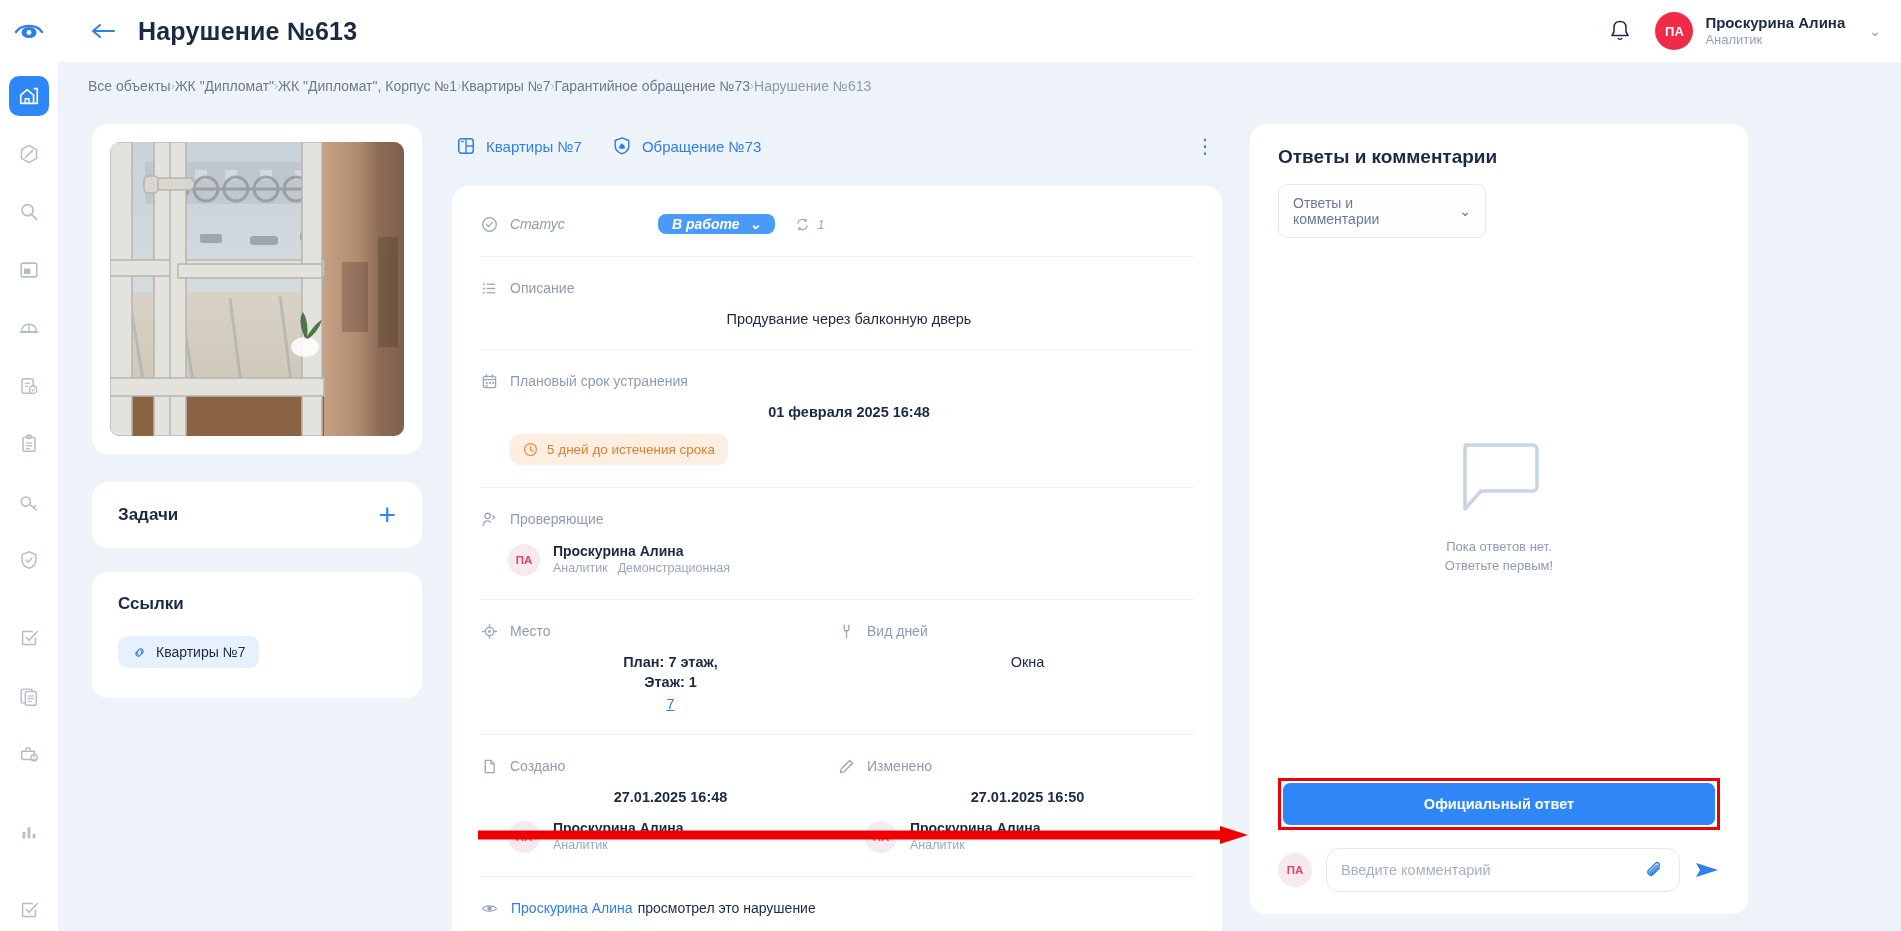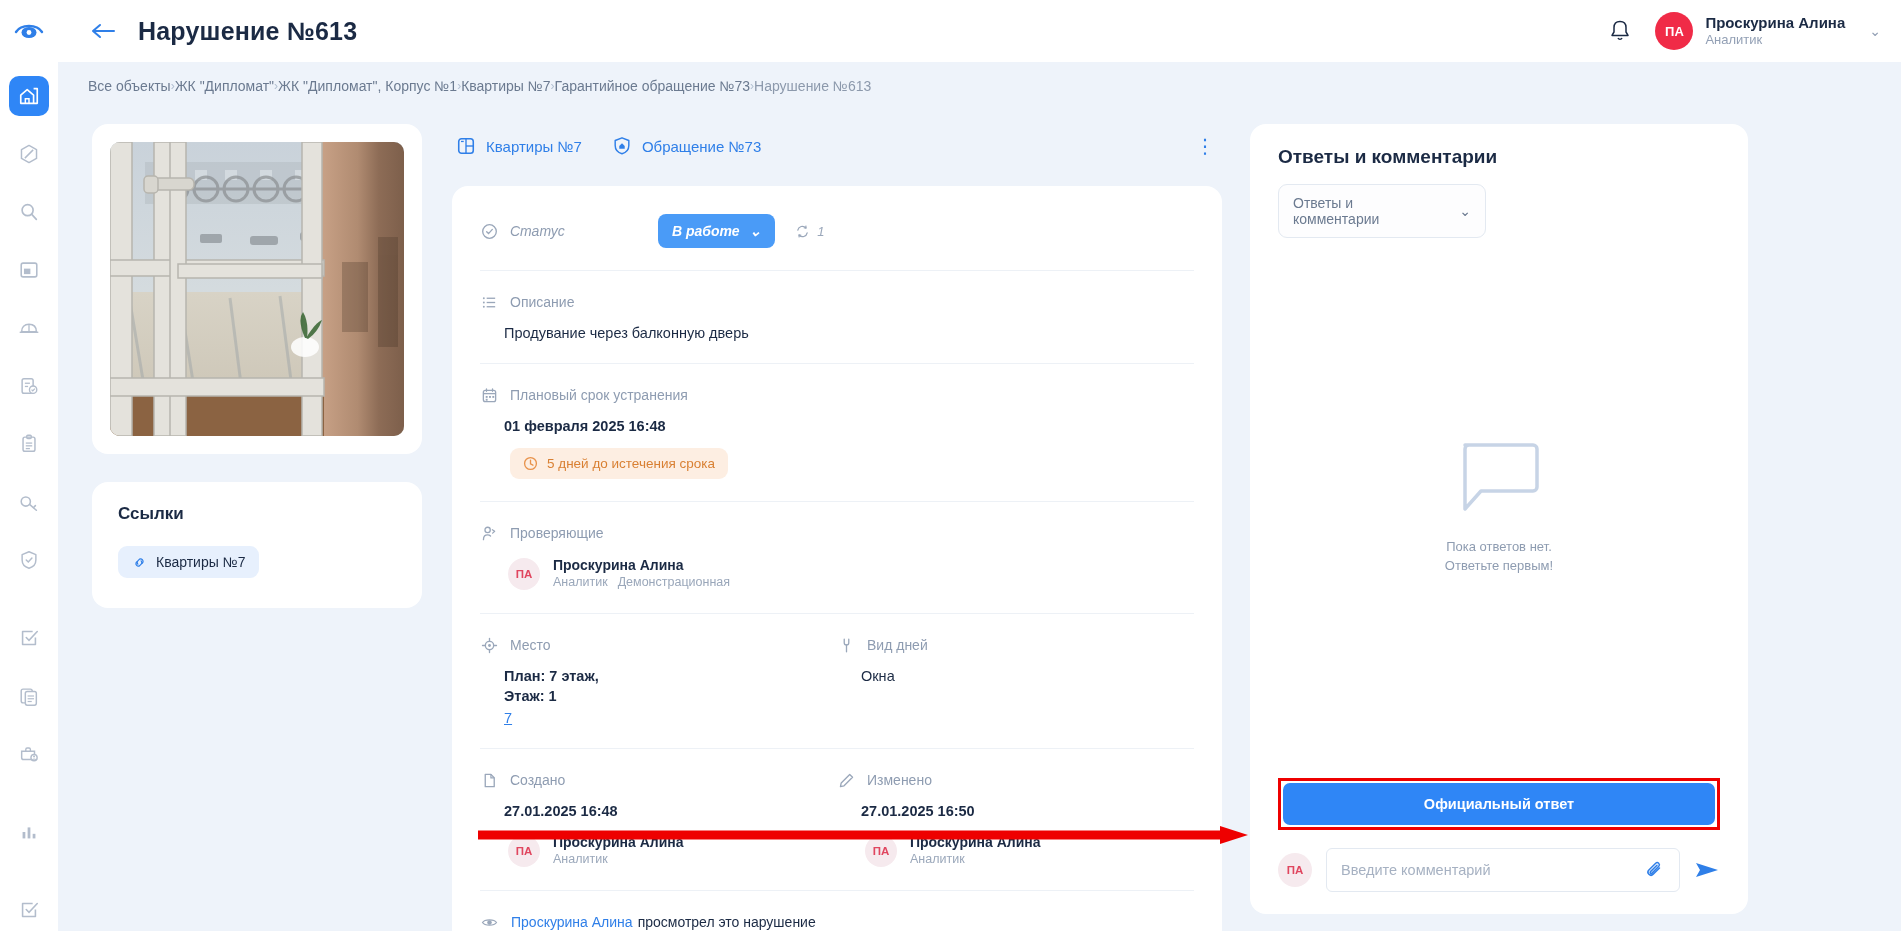--- a/index.html
+++ b/index.html
@@ -85,28 +85,28 @@
   .tab { display: flex; align-items: center; gap: 10px; font-size: 15px; color: #2f7fe8; cursor: pointer; }
   .kebab { margin-left: auto; color: #2f7fe8; cursor: pointer; font-size: 20px; letter-spacing: 1px; line-height: 10px; }
 
   .detail-card { margin-top: 18px; padding: 4px 28px 0 28px; }
   .row { padding: 22px 0 22px 0; border-bottom: 1px solid #edf1f6; }
   .row:last-child { border-bottom: none; }
   .row-2col { display: flex; }
   .row-2col > div { flex: 1 1 0; }
   .field-head { display: flex; align-items: center; gap: 12px; color: #8e9cb1; font-size: 14px; }
   .field-icon { width: 18px; height: 18px; display: flex; align-items: center; justify-content: center; color: #9aa7ba; }
-  .field-val { font-size: 14.5px; color: #1b2a44; margin-top: 14px; margin-left: 24px; }
+  .field-val { font-size: 14.5px; color: #1b2a44; margin-top: 14px; margin-left: 24px; text-align: center; }
   .field-val.strong { font-weight: bold; }
 
   .status-row { display: flex; align-items: center; padding: 24px 0 22px 0; border-bottom: 1px solid #edf1f6; font-style: italic; }
   .status-label { display: flex; align-items: center; gap: 12px; color: #8e9cb1; font-size: 14px; width: 178px; }
   .status-pill {
     background: #4a9bf7; color: #fff; font-size: 14px; font-weight: bold;
-    border-radius: 8px; padding: 9px 14px; display: inline-flex; align-items: center; gap: 10px;
+    border-radius: 8px; padding: 2px 14px; display: inline-flex; align-items: center; gap: 10px;
     cursor: pointer;
   }
   .repeat { display: flex; align-items: center; gap: 7px; margin-left: 20px; color: #9aa7ba; font-size: 13px; }
 
   .due-chip {
     display: inline-flex; align-items: center; gap: 9px; margin-top: 14px; margin-left: 30px;
     background: #fdeee2; color: #d98033; border-radius: 9px; padding: 8px 13px; font-size: 13.5px;
   }
 
   .person { display: flex; align-items: center; gap: 13px; margin-top: 14px; margin-left: 28px; }
@@ -137,21 +137,21 @@
   .rc-body { flex: 1 1 auto; display: flex; flex-direction: column; align-items: center; justify-content: center; }
   .empty-text { margin-top: 22px; font-size: 13px; color: #8e9cb1; text-align: center; line-height: 1.5; }
   .rc-foot { padding: 0 28px 22px 28px; }
   .official-btn {
     width: 100%; height: 42px; background: #2f86f6; color: #fff;
     font-size: 14.5px; font-weight: bold; border: none; border-radius: 7px; cursor: pointer;
   }
   .official-wrap { border: 3px solid #ee0000; border-radius: 0; padding: 2px; }
   .comment-row { display: flex; align-items: center; gap: 14px; margin-top: 18px; }
   .comment-input {
-    flex: 1 1 auto; height: 44px; border: 1px solid #e3e9f1; border-radius: 6px;
+    flex: 1 1 auto; height: 44px; border: 1px solid #e3e9f1; border-radius: 13px;
     display: flex; align-items: center; padding: 0 14px; background: #fff;
   }
   .comment-input input {
     border: none; outline: none; flex: 1 1 auto; font-size: 14.5px; color: #1b2a44;
     font-family: "Liberation Sans", sans-serif; background: transparent;
   }
   .comment-input input::placeholder { color: #a6b1c2; }
   .clip { color: #2f7fe8; cursor: pointer; display:flex; }
   .send { color: #2f7fe8; cursor: pointer; display:flex; }
 
@@ -390,20 +390,26 @@
             <ellipse cx="195" cy="205" rx="14" ry="10"></ellipse>
           </g>
           <g fill="#3f6b3a" opacity=".9">
             <path d="M195 196 q-8 -18 -2 -26 q6 10 4 26 Z"></path>
             <path d="M196 196 q10 -16 16 -18 q-4 12 -14 19 Z"></path>
           </g>
         </svg>
       </div>
     </div>
 
+    <div class="card mini-card">
+      <div class="mini-head">
+        <div class="mini-title">Задачи</div>
+        <div class="plus">+</div>
+      </div>
+    </div>
 
     <div class="card links-card">
       <div class="links-title">Ссылки</div>
       <div class="link-chip">
         <svg width="15" height="15" viewBox="0 0 18 18">
           <path d="M7 11 a3 3 0 0 1 0 -4 l2 -2 a3 3 0 0 1 4 4 l-1 1" fill="none" stroke="#2f7fe8" stroke-width="1.5" stroke-linecap="round"></path>
           <path d="M11 7 a3 3 0 0 1 0 4 l-2 2 a3 3 0 0 1 -4 -4 l1 -1" fill="none" stroke="#2f7fe8" stroke-width="1.5" stroke-linecap="round"></path>
         </svg>
         <span>Квартиры №7</span>
       </div>

